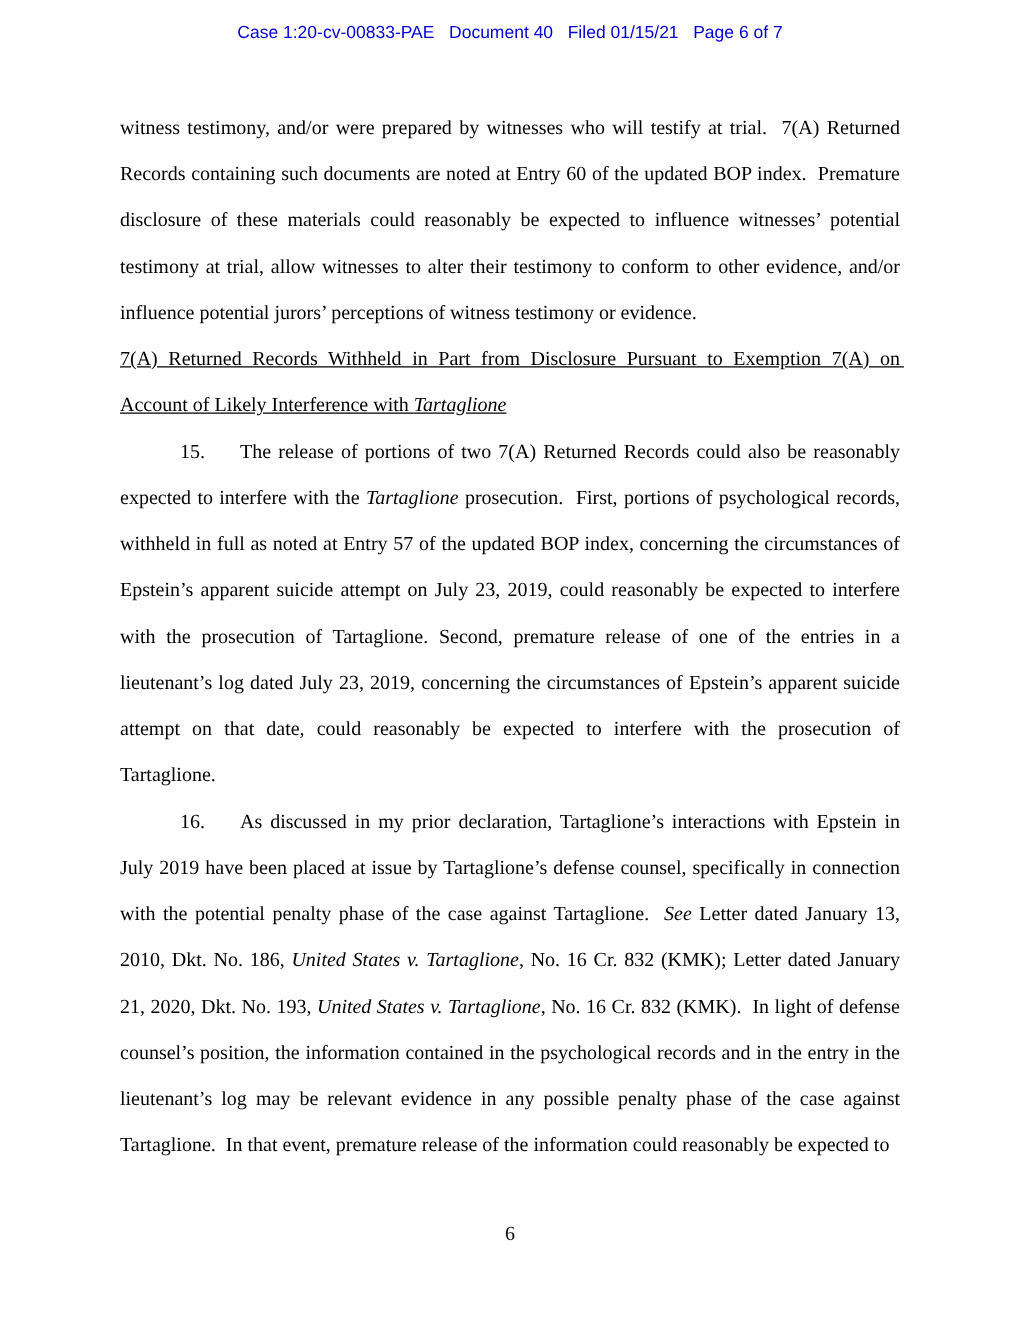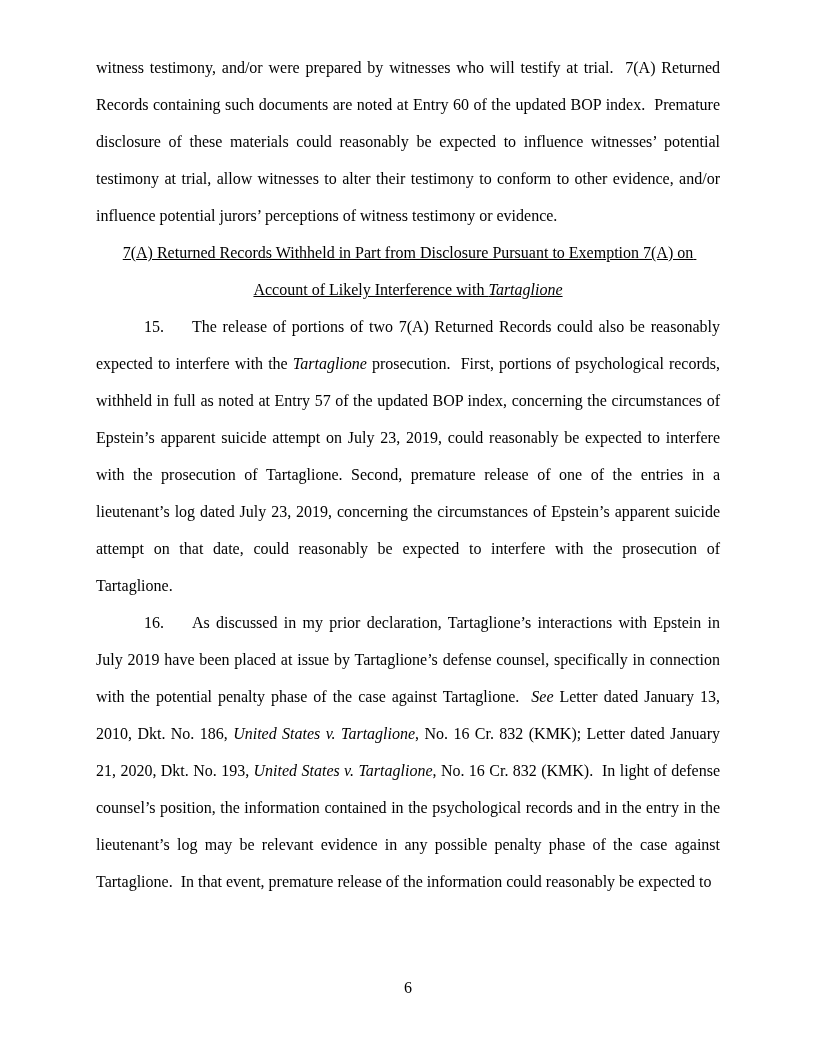--- a/index.html
+++ b/index.html
@@ -34,21 +34,20 @@
   .content p {
     margin: 0;
     white-space: pre-wrap;
     font-family: Liberation Serif, serif;
   }
   .heading {
     margin: 0;
     font-size: 16px;
     font-weight: normal;
     line-height: 37px;
-    text-align: center;
     white-space: pre-wrap;
   }
   .u { text-decoration: underline; }
   .i { font-style: italic; }
   .tab {
     display: inline-block;
     width: 28px;
   }
   .indent { text-indent: 0; }
   .indent .first-line-indent {
@@ -63,20 +62,21 @@
     text-align: center;
     font-size: 16px;
     line-height: 20px;
   }
 </style>
 </head>
 <body>
 
 <div class="page">
 
+  <div class="case-header" style="color: rgb(0, 0, 212);">Case 1:20-cv-00833-PAE   Document 40   Filed 01/15/21   Page 6 of 7</div>
 
   <div class="content">
 
     <p><span>witness testimony, and/or were prepared by witnesses who will testify at trial.  7(A) Returned Records containing such documents are noted at Entry 60 of the updated BOP index.  Premature disclosure of these materials could reasonably be expected to influence witnesses’ potential testimony at trial, allow witnesses to alter their testimony to conform to other evidence, and/or influence potential jurors’ perceptions of witness testimony or evidence.</span></p>
 
     <p class="heading"><span class="u">7(A) Returned Records Withheld in Part from Disclosure Pursuant to Exemption 7(A) on Account of Likely Interference with </span><span class="u i">Tartaglione</span></p>
 
     <p class="indent"><span class="first-line-indent"></span><span>15.</span><span class="tab"></span><span>The release of portions of two 7(A) Returned Records could also be reasonably expected to interfere with the </span><span class="i">Tartaglione</span><span> prosecution.  First, portions of psychological records, withheld in full as noted at Entry 57 of the updated BOP index, concerning the circumstances of Epstein’s apparent suicide attempt on July 23, 2019, could reasonably be expected to interfere with the prosecution of Tartaglione. Second, premature release of one of the entries in a lieutenant’s log dated July 23, 2019, concerning the circumstances of Epstein’s apparent suicide attempt on that date, could reasonably be expected to interfere with the prosecution of Tartaglione.</span></p>
 
     <p class="indent"><span class="first-line-indent"></span><span>16.</span><span class="tab"></span><span>As discussed in my prior declaration, Tartaglione’s interactions with Epstein in July 2019 have been placed at issue by Tartaglione’s defense counsel, specifically in connection with the potential penalty phase of the case against Tartaglione.  </span><span class="i">See</span><span> Letter dated January 13, 2010, Dkt. No. 186, </span><span class="i">United States v. Tartaglione</span><span>, No. 16 Cr. 832 (KMK); Letter dated January 21, 2020, Dkt. No. 193, </span><span class="i">United States v. Tartaglione</span><span>, No. 16 Cr. 832 (KMK).  In light of defense counsel’s position, the information contained in the psychological records and in the entry in the lieutenant’s log may be relevant evidence in any possible penalty phase of the case against Tartaglione.  In that event, premature release of the information could reasonably be expected to</span></p>

